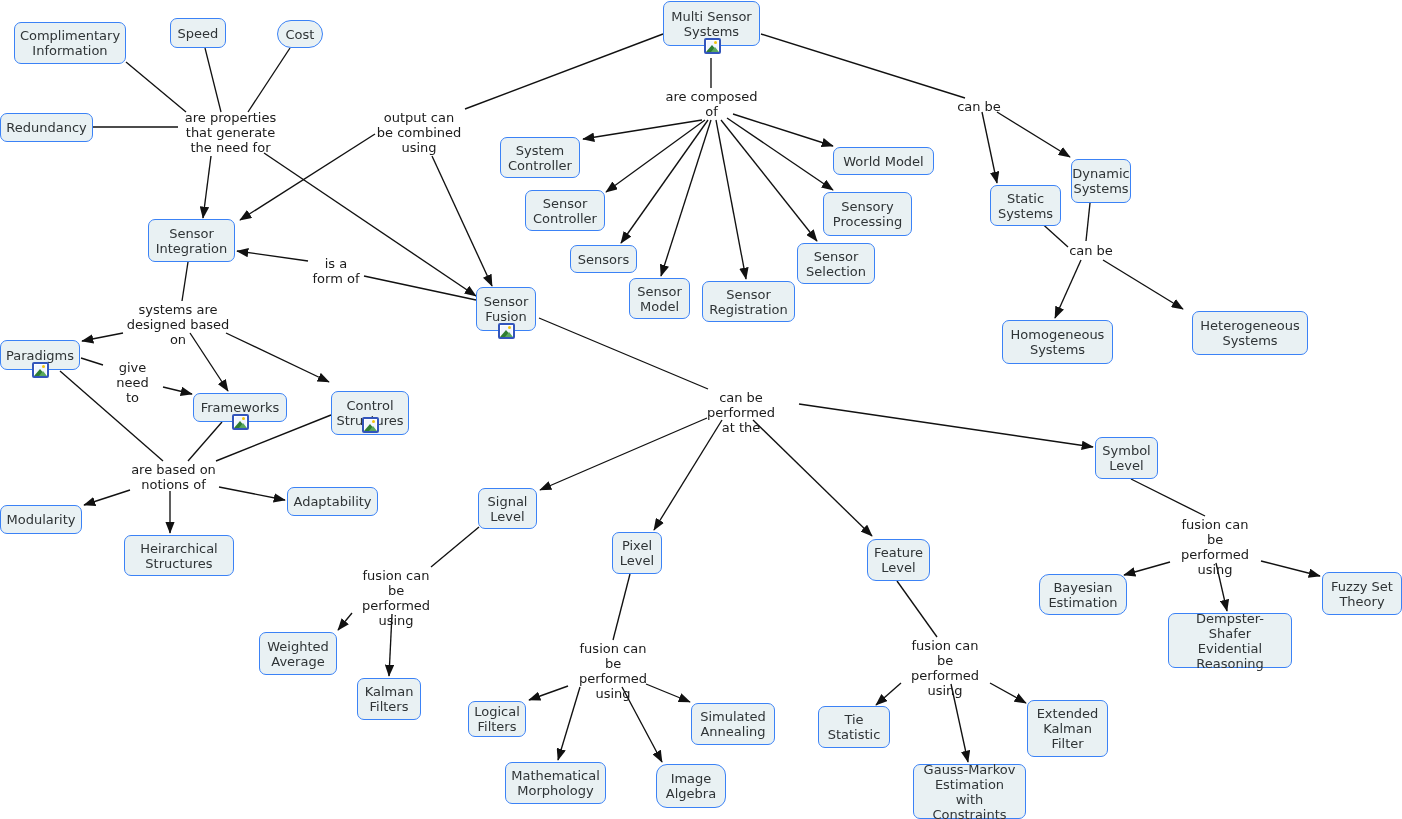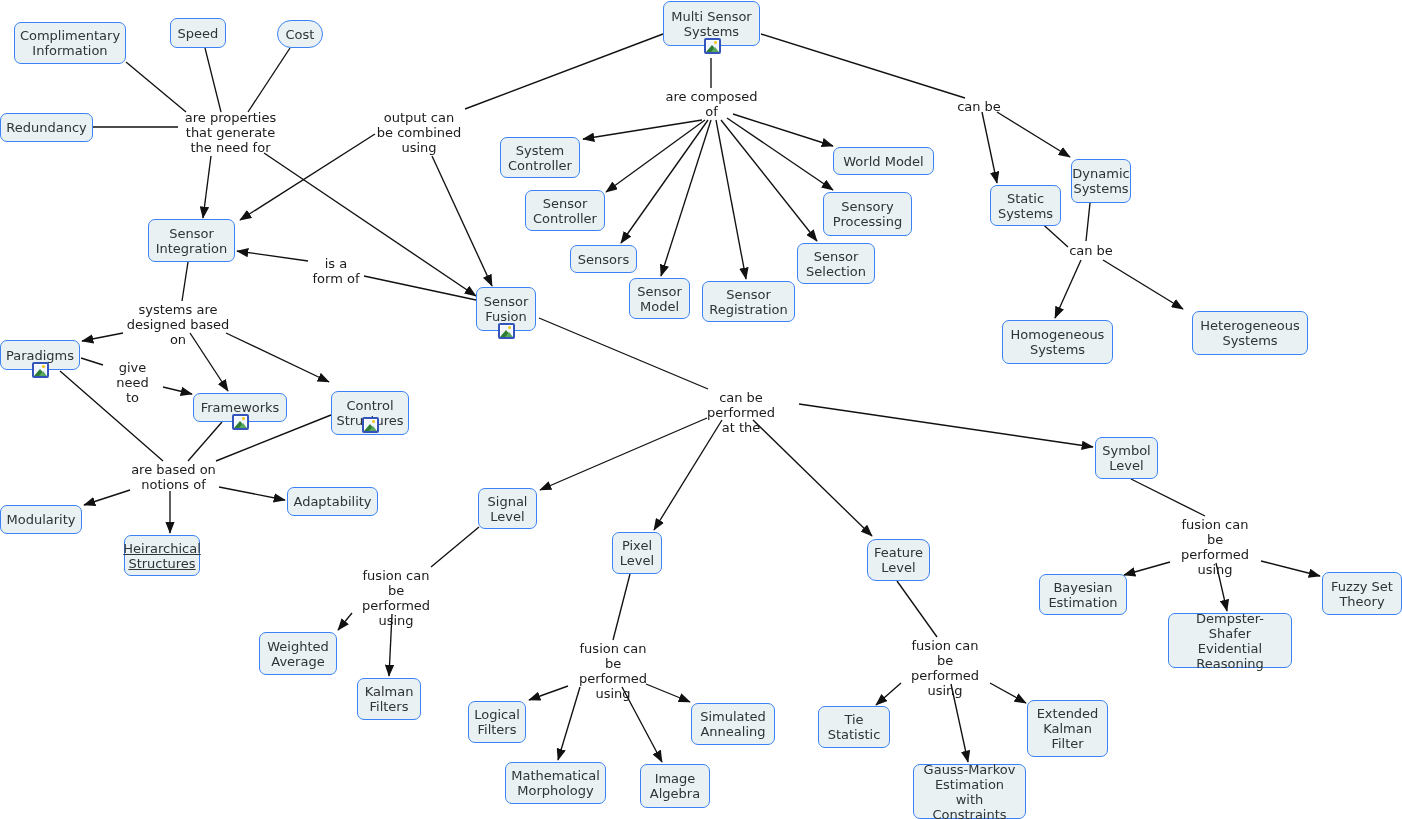--- a/index.html
+++ b/index.html
@@ -204,52 +204,52 @@
       </div>
       <div class="node" style="left: 331px; top: 391px; width: 78px; height: 44px;">Control
 Structures</div>
       <div class="imgbadge" style="left: 362px; top: 417px;">
         <span class="sky"></span>
         <span class="sun"></span>
         <span class="hill1"></span>
         <span class="hill2"></span>
       </div>
       <div class="node" style="left: 0px; top: 505px; width: 82px; height: 29px;">Modularity</div>
-      <div class="node" style="left: 124px; top: 535px; width: 76px; height: 41px; text-decoration: underline;">Heirarchical
+      <div class="node" style="left: 124px; top: 535px; width: 110px; height: 41px;">Heirarchical
 Structures</div>
       <div class="node" style="left: 287px; top: 487px; width: 91px; height: 29px;">Adaptability</div>
       <div class="node" style="left: 478px; top: 488px; width: 59px; height: 41px;">Signal
 Level</div>
       <div class="node" style="left: 259px; top: 632px; width: 78px; height: 43px;">Weighted
 Average</div>
       <div class="node" style="left: 357px; top: 678px; width: 64px; height: 42px;">Kalman
 Filters</div>
       <div class="node" style="left: 612px; top: 532px; width: 50px; height: 42px;">Pixel
 Level</div>
-      <div class="node" style="left: 468px; top: 701px; width: 58px; height: 42px;">Logical
+      <div class="node" style="left: 468px; top: 701px; width: 58px; height: 36px;">Logical
 Filters</div>
       <div class="node" style="left: 505px; top: 762px; width: 101px; height: 42px;">Mathematical
 Morphology</div>
-      <div class="node" style="left: 640px; top: 764px; width: 70px; height: 44px;">Image
+      <div class="node" style="left: 656px; top: 764px; width: 70px; height: 44px; border-radius: 11px;">Image
 Algebra</div>
       <div class="node" style="left: 691px; top: 703px; width: 84px; height: 42px;">Simulated
 Annealing</div>
       <div class="node" style="left: 867px; top: 539px; width: 63px; height: 42px; border-radius: 9px;">Feature
 Level</div>
       <div class="node" style="left: 818px; top: 706px; width: 72px; height: 42px;">Tie
 Statistic</div>
       <div class="node" style="left: 913px; top: 764px; width: 113px; height: 55px;">Gauss-Markov
 Estimation with
 Constraints</div>
       <div class="node" style="left: 1027px; top: 700px; width: 81px; height: 57px;">Extended
 Kalman
 Filter</div>
       <div class="node" style="left: 1095px; top: 437px; width: 63px; height: 42px;">Symbol
 Level</div>
-      <div class="node" style="left: 1039px; top: 574px; width: 88px; height: 41px;">Bayesian
+      <div class="node" style="left: 1039px; top: 574px; width: 88px; height: 41px; border-radius: 10px;">Bayesian
 Estimation</div>
       <div class="node" style="left: 1168px; top: 613px; width: 124px; height: 55px;">Dempster-Shafer
 Evidential
 Reasoning</div>
       <div class="node" style="left: 1322px; top: 572px; width: 80px; height: 43px;">Fuzzy Set
 Theory</div>
     </div>
   <div id="label-layer">
       <div class="linklabel" style="left: 178px; top: 110px; width: 105px;">are properties
 that generate

